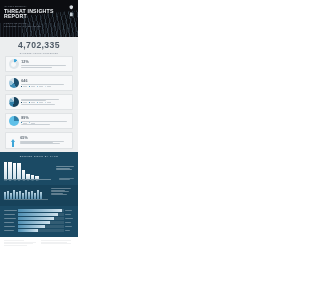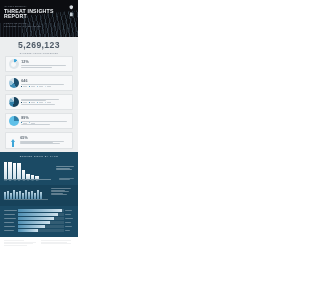--- a/index.html
+++ b/index.html
@@ -123,21 +123,21 @@
       </svg>
       <svg class="hicon" viewBox="0 0 16 16">
         <path d="M3.5 1.5 H10 L13 4.6 V14.5 H3.5 Z" fill="#d8e2ea"></path>
         <path d="M10 1.5 V4.6 H13 Z" fill="#96a8b6"></path>
       </svg>
     </div>
   </div>
 
   <div class="stats">
 
-    <div class="bignum">5,269,123</div>
+    <div class="bignum">4,702,335</div>
     <div class="bigcap">EXPOSED HOURS PROTECTED</div>
 
     <div class="card">
       <div class="donut" style="background:conic-gradient(#3ea6d8 0 12%, #dfe6ea 12% 100%);"></div>
       <div class="card-body">
         <div class="card-val">12%</div>
         <div class="card-txt">
           <div class="ln" style="width:92%"></div>
           <div class="ln" style="width:64%"></div>
         </div>

